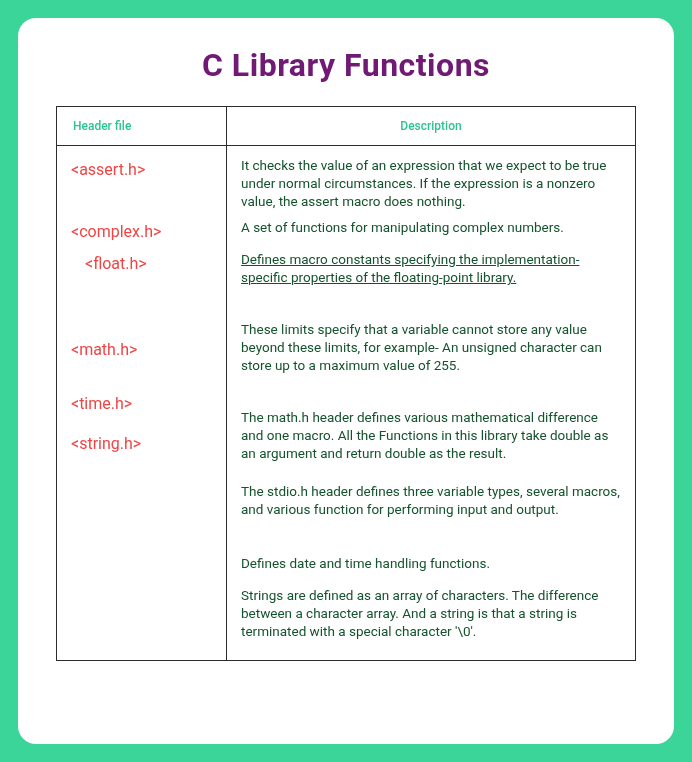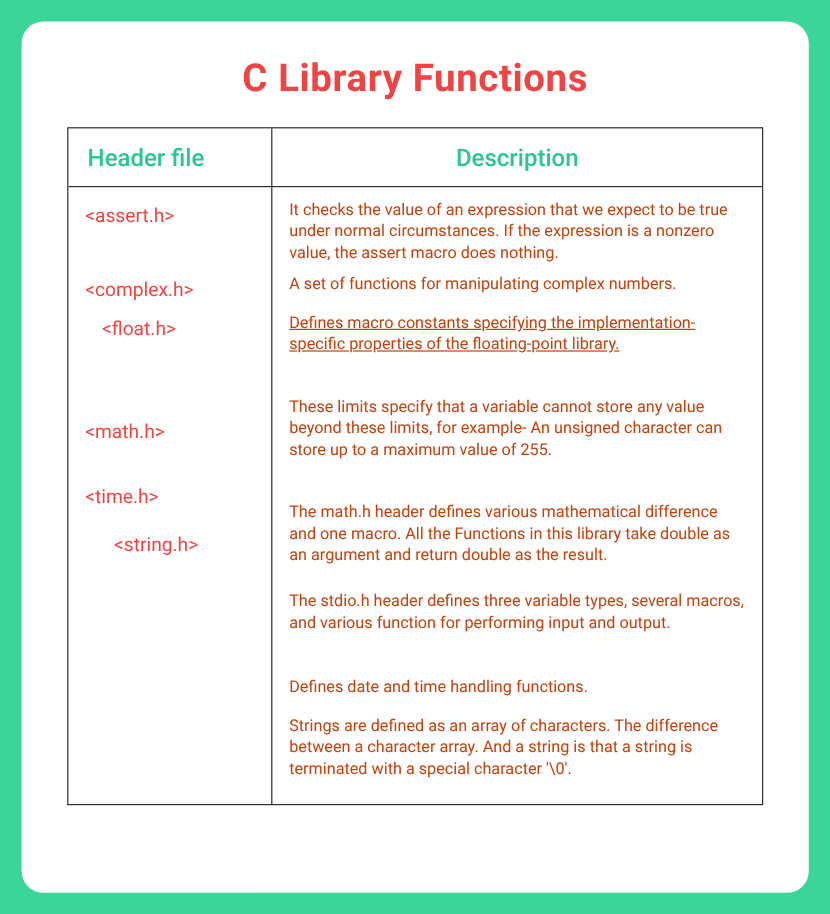--- a/index.html
+++ b/index.html
@@ -18,36 +18,36 @@
       background: #ffffff;
       border-radius: 18px;
       padding: 28px 38px 30px 38px;
       width: 100%;
       height: 100%;
     }
     .title {
       font-size: 32px;
       font-weight: 700;
       text-align: center;
-      color: #ef4444;
+      color: #701a75;
       margin-bottom: 22px;
       letter-spacing: 0.5px;
     }
     .table {
       border: 1.5px solid #2c2c2c;
       width: 100%;
     }
     .thead {
       display: flex;
       border-bottom: 1.5px solid #2c2c2c;
     }
     .th {
       color: #2bc493;
       font-weight: 500;
-      font-size: 20px;
+      font-size: 12px;
       padding: 12px 16px;
     }
     .th-left {
       width: 170px;
       border-right: 1.5px solid #2c2c2c;
     }
     .th-right {
       flex: 1;
       text-align: center;
     }
@@ -65,40 +65,40 @@
     }
     .row-left {
       color: #ef4444;
       font-size: 16px;
       font-weight: 400;
       display: flex;
       align-items: flex-start;
       padding-top: 4px;
     }
     .row-right {
-      color: #c2410c;
+      color: #14532d;
       font-size: 13.5px;
       line-height: 1.35;
       font-weight: 400;
     }
     .r0-l { height: 62px; }
     .r0-r { height: 62px; }
     .r1-l { height: 32px; }
     .r1-r { height: 32px; }
     .r2-l { height: 58px; margin-left: 14px; }
     .r2-r { height: 58px; text-decoration: underline; }
     .r3-l { height: 92px; display:flex; align-items:center; padding-top:0;}
     .r3-r { height: 92px; padding-top:12px;}
     .r4-l { height: 82px; display:flex; align-items:center; padding-top:0;}
     .r4-r { height: 82px; padding-top:8px;}
     .r5-l { height: 64px; }
     .r5-r { height: 64px; }
     .r6-l { height: 40px; }
     .r6-r { height: 40px; padding-top:8px;}
-    .r7-l { height: 64px; margin-left: 24px; }
+    .r7-l { height: 64px; }
     .r7-r { height: 64px; }
   </style>
 </head>
 <body>
 
 <div class="card">
   <h1 class="title">C Library Functions</h1>
 
   <div class="table">
     <div class="thead">

